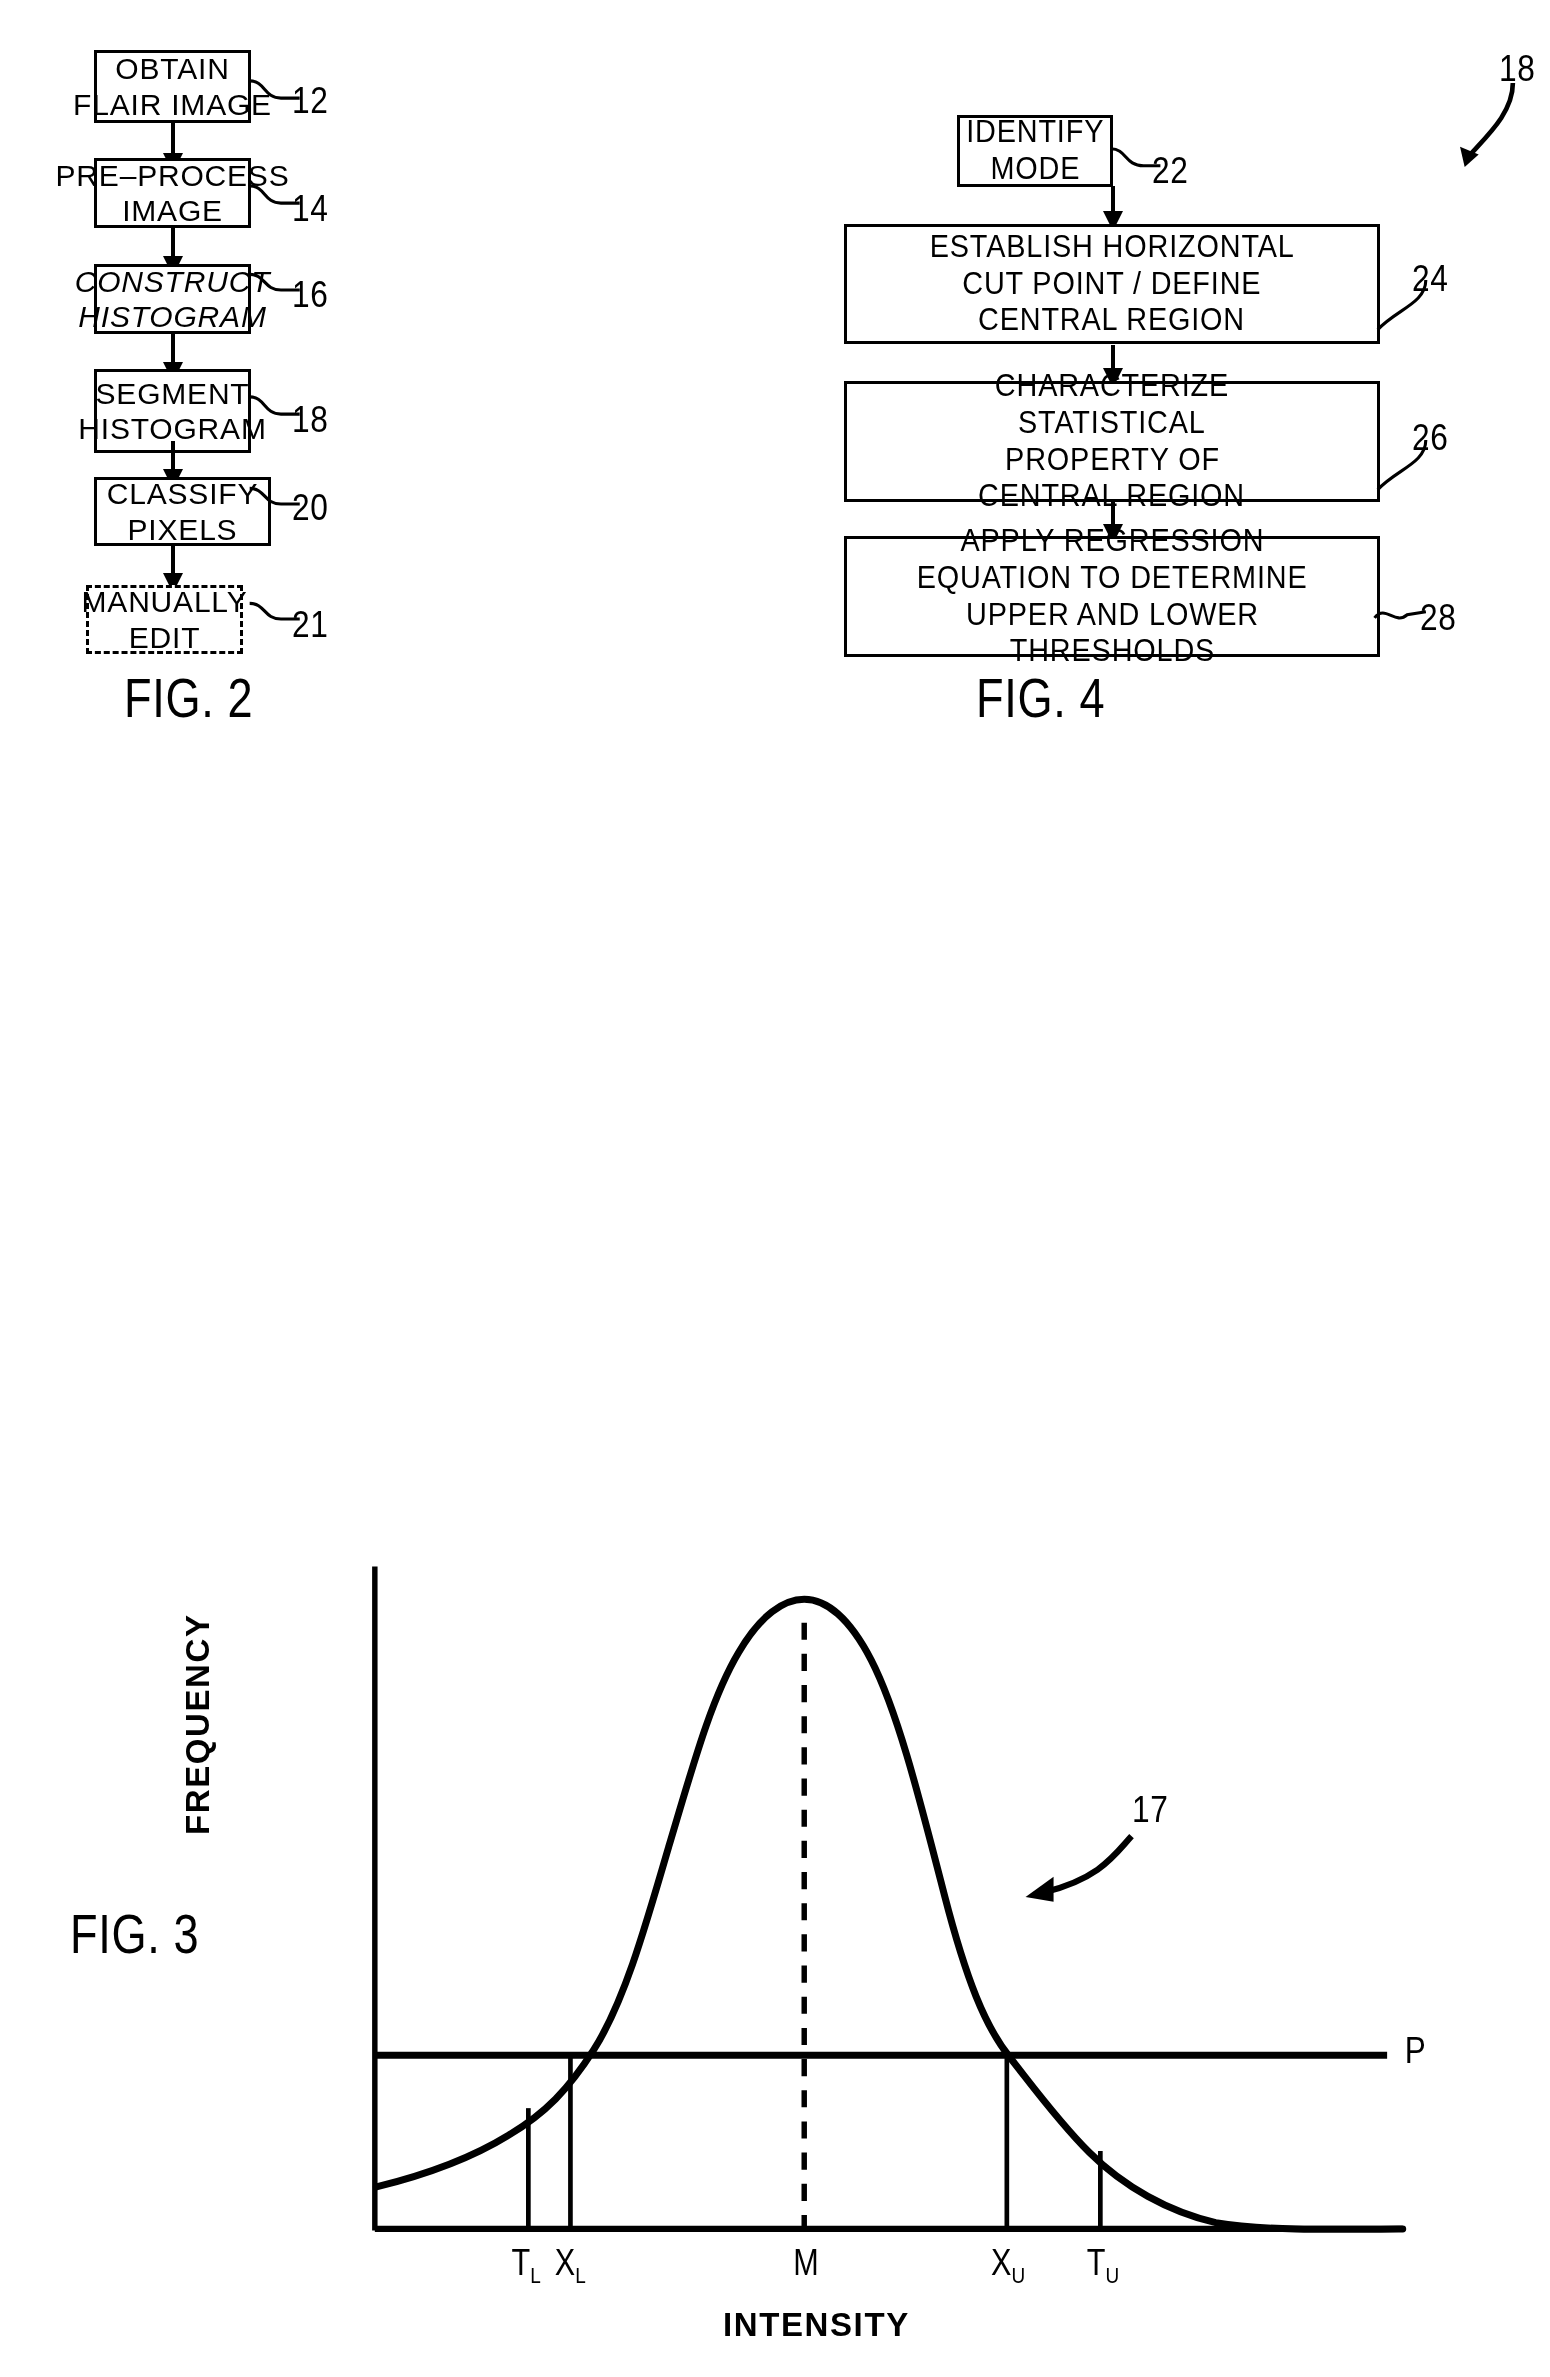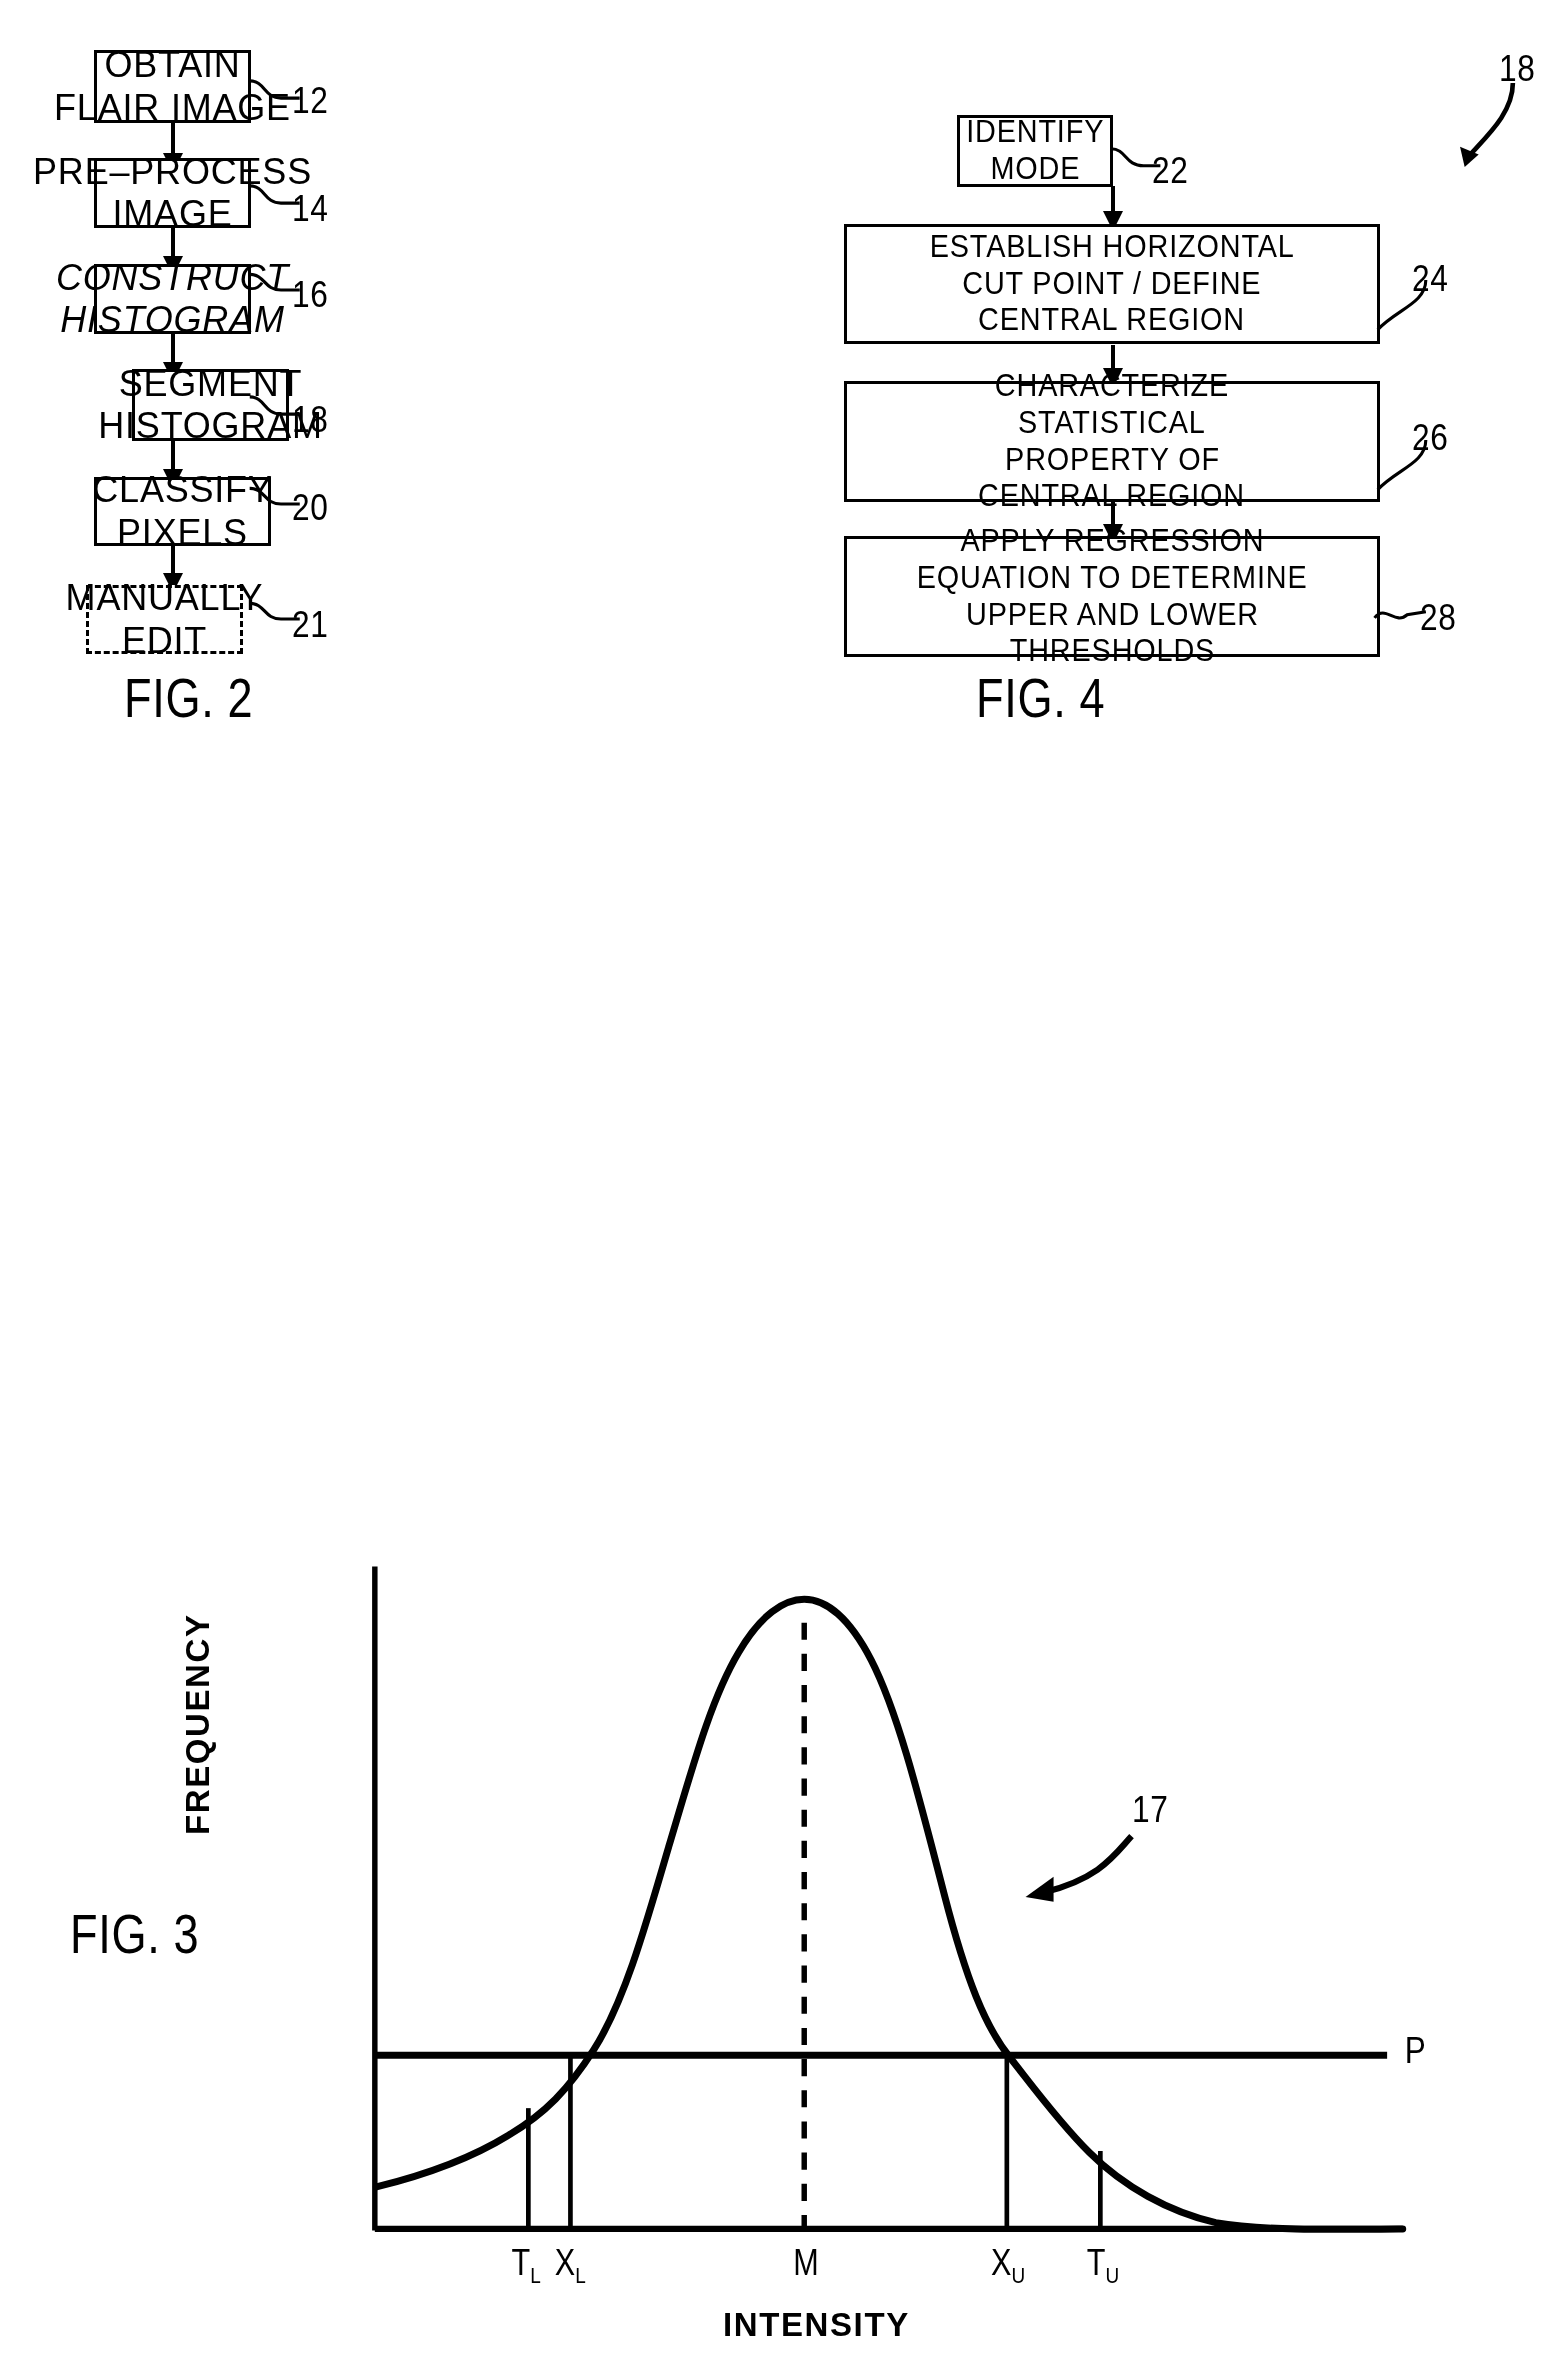--- a/index.html
+++ b/index.html
@@ -38,21 +38,21 @@
     letter-spacing: 0.4px;
     line-height: 1.18;
   }
   .fbox.dashed {
     border-style: dashed;
     border-width: 3.9px;
   }
   .fbox .ln { display: block; white-space: nowrap; }
 
   
-  .f2 { font-size: 36px; }
+  .f2 { font-size: 30px; }
   .f2 .ln { letter-spacing: 0.8px; }
 
   
   .f4 { font-size: 31px; align-items: center; }
   .f4 .ln {
     letter-spacing: 0.9px;
     transform: scaleX(0.93);
   }
 
   
@@ -162,21 +162,21 @@
       <span class="ln">HISTOGRAM</span>
     </div>
     <svg class="leader" style="left:248px; top:265px; width:55px; height:36px;" viewBox="0 0 70 46">
       <path d="M2 12 C 22 12, 20 32, 42 32 L 66 32" stroke="#000" stroke-width="4" fill="none"></path>
     </svg>
     <div class="refnum" style="left:292px; top:274px;">16</div>
 
     <div class="vline" style="left:171px; top:334px; height:44px;"></div>
     <div class="arrowhead" style="left:163px; top:362px;"></div>
 
-    <div class="fbox f2" style="left:94px; top:369px; width:157px; height:72px;margin-left:38px;">
+    <div class="fbox f2" style="left:94px; top:369px; width:157px; height:84px;">
       <span class="ln">SEGMENT</span>
       <span class="ln">HISTOGRAM</span>
     </div>
     <svg class="leader" style="left:248px; top:386px; width:55px; height:39px;" viewBox="0 0 70 50">
       <path d="M2 14 C 22 14, 20 36, 42 36 L 66 36" stroke="#000" stroke-width="4" fill="none"></path>
     </svg>
     <div class="refnum" style="left:292px; top:399px;">18</div>
 
     <div class="vline" style="left:171px; top:441px; height:44px;"></div>
     <div class="arrowhead" style="left:163px; top:469px;"></div>

